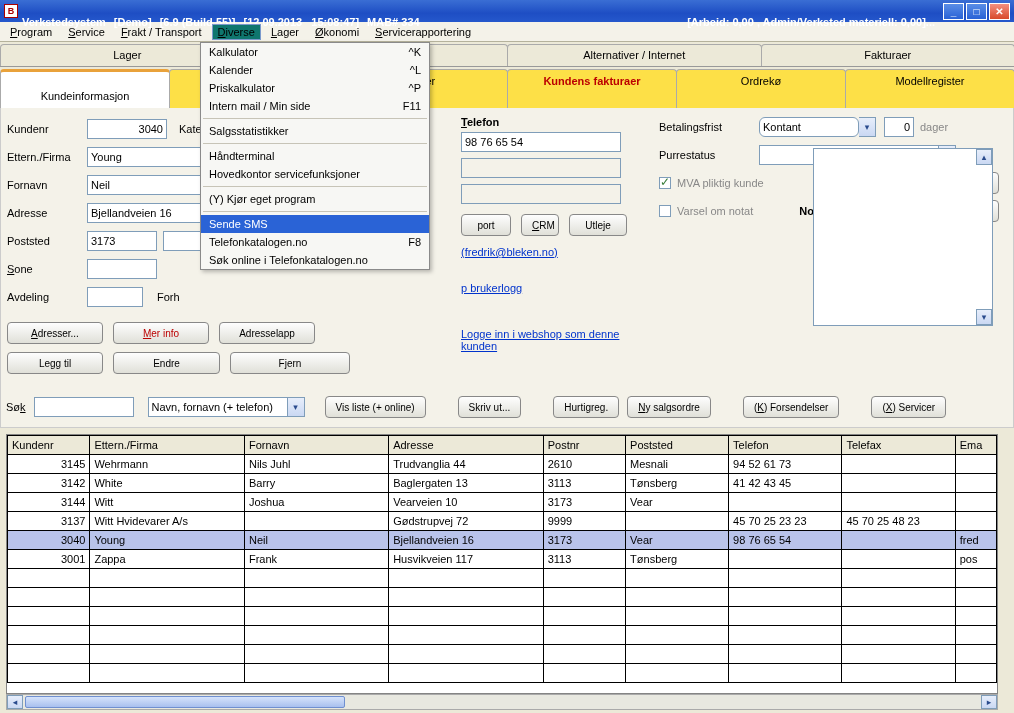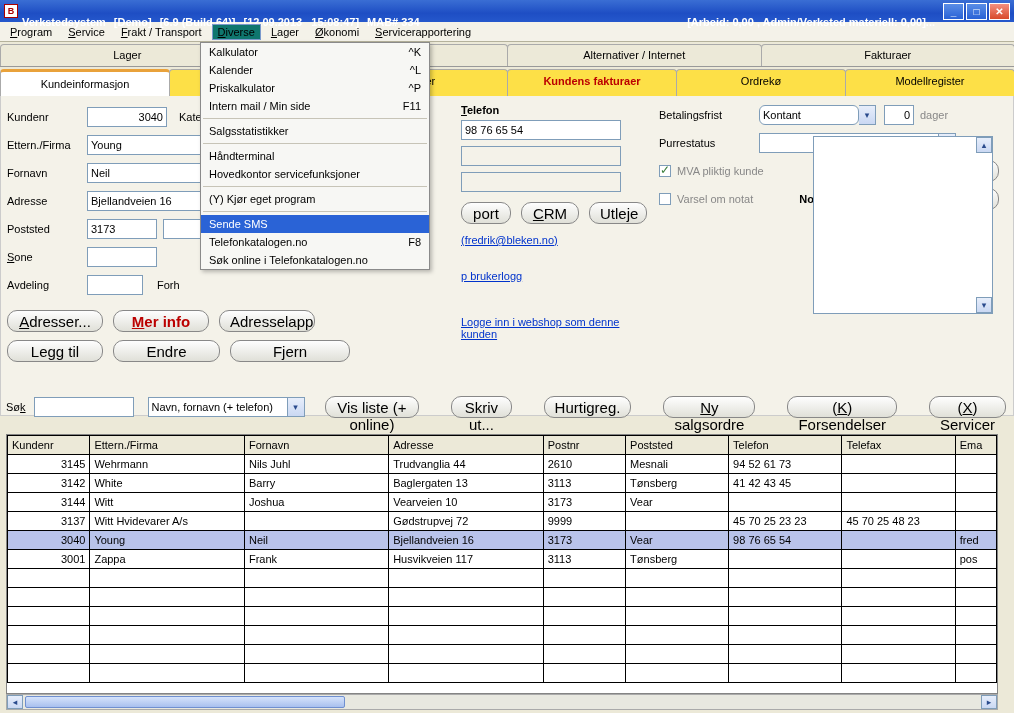--- a/index.html
+++ b/index.html
@@ -71,21 +71,21 @@
     background: #fde047;
     border: 1px solid #aaa;
     border-bottom: none;
     border-top-left-radius: 4px;
     border-top-right-radius: 4px;
     margin-right: -1px;
   }
   .subtabs .tab.active {
     background: #fff;
     border-top: 3px solid #e9a23b;
-    padding-top: 6px;
+    padding-top: 18px;
   }
   .subtabs .tab.red { color: #b00; font-weight: bold; }
 
   .formarea {
     background: #f4f2e9;
     border: 1px solid #ccc;
     border-top: none;
     padding: 8px 6px 8px 6px;
     position: relative;
     height: 320px;
@@ -93,27 +93,27 @@
 
   
   .leftform { position:absolute; left:6px; top:10px; width:440px; }
   .frow { display:flex; align-items:center; margin-bottom:6px; height:22px; }
   .frow label { width:80px; }
   .tin { border:1px solid #7f9db9; background:#fff; height:20px; padding:1px 3px; font-size:11px; }
   .tin.ro { background:#f4f2e9; }
   .btn {
     background: linear-gradient(to bottom,#fefefe,#e0e0d8);
     border: 1px solid #888;
-    border-radius: 10px;
+    border-radius: 4px;
     padding: 2px 10px;
     height: 22px;
-    font-size: 15px;
+    font-size: 10px;
     text-align:center;
   }
-  .btn.red { color:#b00; font-weight:bold; }
+  .btn.red { color:#b00; font-weight:normal; }
   .combo { display:inline-flex; }
   .combo .carrow { width:17px; border:1px solid #7f9db9; border-left:none; background:linear-gradient(to bottom,#e7eefb,#cad8f3); display:flex; align-items:center; justify-content:center; font-size:9px; color:#2a4b8d; }
 
   
   .centercol { position:absolute; left:460px; top:8px; width:190px; }
 
   
   .rightcol { position:absolute; left:658px; top:8px; width:340px; }
 
   .chk { display:inline-block; width:12px; height:12px; border:1px solid #7f9db9; background:#fff; position:relative; vertical-align:middle; }
@@ -181,21 +181,21 @@
 
   u.mn{ text-decoration: underline; }
 </style>
 </head>
 <body>
 
 <div class="titlebar">
   <div class="icon">B</div>
   <span class="seg">Verkstedsystem</span>
   <span class="seg">[Demo]</span>
-  <span class="seg">[6.9 (Build 64)]</span>
+  <span class="seg">[6.9 (Build 55)]</span>
   <span class="seg">[12.09.2013   15:08:47]</span>
   <span class="seg">MAB# 334</span>
   <span class="spacer"></span>
   <span class="seg">[Arbeid: 0,00 , Admin/Verksted materiell: 0,00]...</span>
   <div class="winbtns">
     <div class="winbtn min">_</div>
     <div class="winbtn max">□</div>
     <div class="winbtn close">✕</div>
   </div>
 </div>
@@ -276,21 +276,21 @@
     </div>
   </div>
 
   <div class="centercol">
     <div style="font-weight:bold; margin-bottom:4px;"><u>T</u>elefon</div>
     <input class="tin" style="width: 160px;" value="98 76 65 54">
     <input class="tin ro" style="width: 160px; margin-top: 6px;">
     <input class="tin ro" style="width: 160px; margin-top: 6px;">
     <div style="display:flex; gap:10px; margin-top:10px;">
       <button class="btn" style="width:50px">port</button>
-      <button class="btn" style="width:58px"><u>C</u>RM</button>
+      <button class="btn" style="width:38px"><u>C</u>RM</button>
       <button class="btn" style="width:58px">Utleje</button>
     </div>
     <div style="margin-top:10px;"><a class="link">(fredrik@bleken.no)</a></div>
     <div style="margin-top:24px;"><a class="link">p brukerlogg</a></div>
     <div style="margin-top:34px;"><a class="link">Logge inn i webshop som denne kunden</a></div>
   </div>
 
   <div class="rightcol">
     <div class="frow">
       <label style="width:100px">Betalingsfrist</label>
@@ -332,21 +332,21 @@
 <div class="actionrow">
   <span>Sø<u>k</u></span>
   <input class="tin" style="width: 100px;">
   <div class="combo" style="margin-left:6px">
     <input class="tin" style="width: 140px;" value="Navn, fornavn (+ telefon)">
     <div class="carrow">▾</div>
   </div>
   <button class="btn" style="margin-left:12px">Vis liste (+ online)</button>
   <button class="btn" style="margin-left:24px">Skriv ut...</button>
   <button class="btn" style="margin-left:24px">Hurtigreg.</button>
-  <button class="btn" style="margin-left:24px"><u>N</u>y salgsordre</button>
+  <button class="btn" style=""><u>N</u>y salgsordre</button>
   <button class="btn" style="margin-left:24px">(<u>K</u>) Forsendelser</button>
   <button class="btn" style="margin-left:24px">(<u>X</u>) Servicer</button>
 </div>
 
 <div class="tablewrap">
   <table class="grid" id="grid">
       <colgroup>
         <col style="width: 80px;">
         <col style="width: 150px;">
         <col style="width: 140px;">

